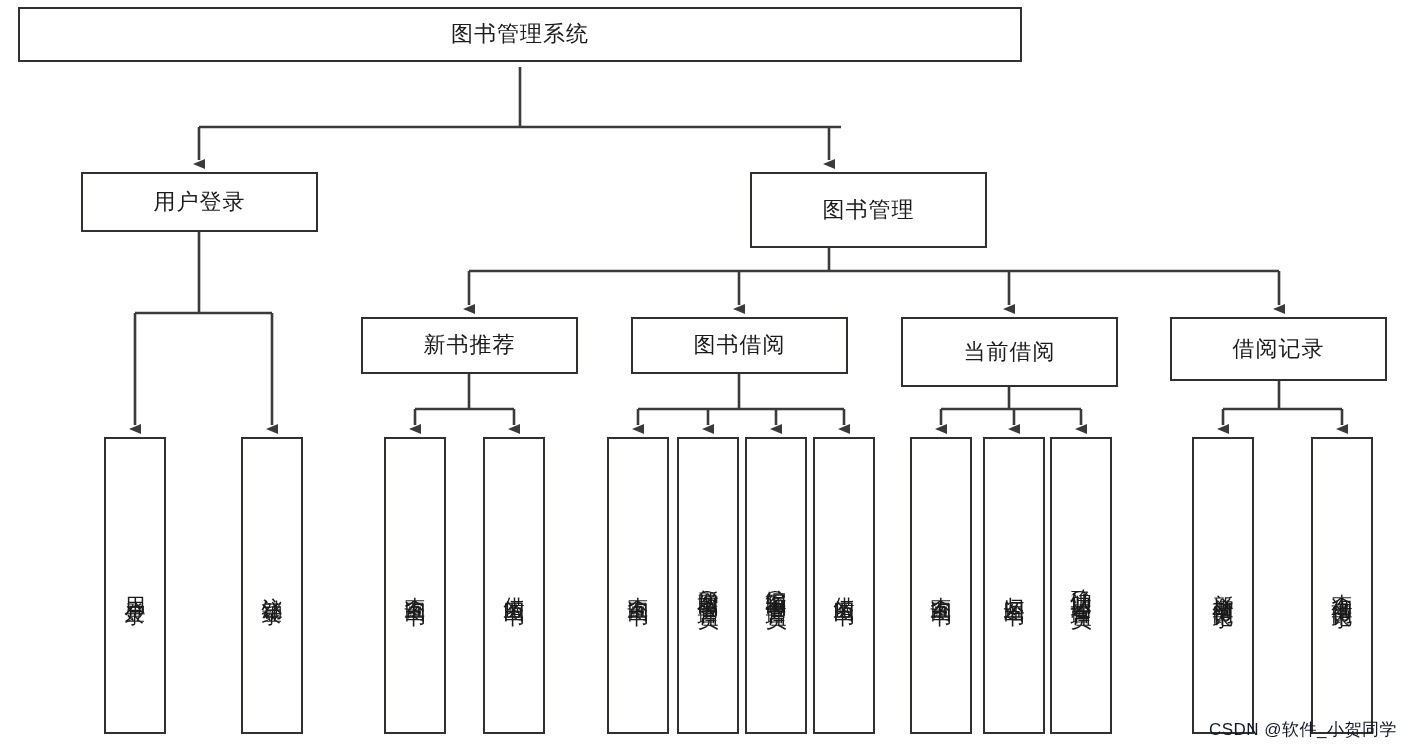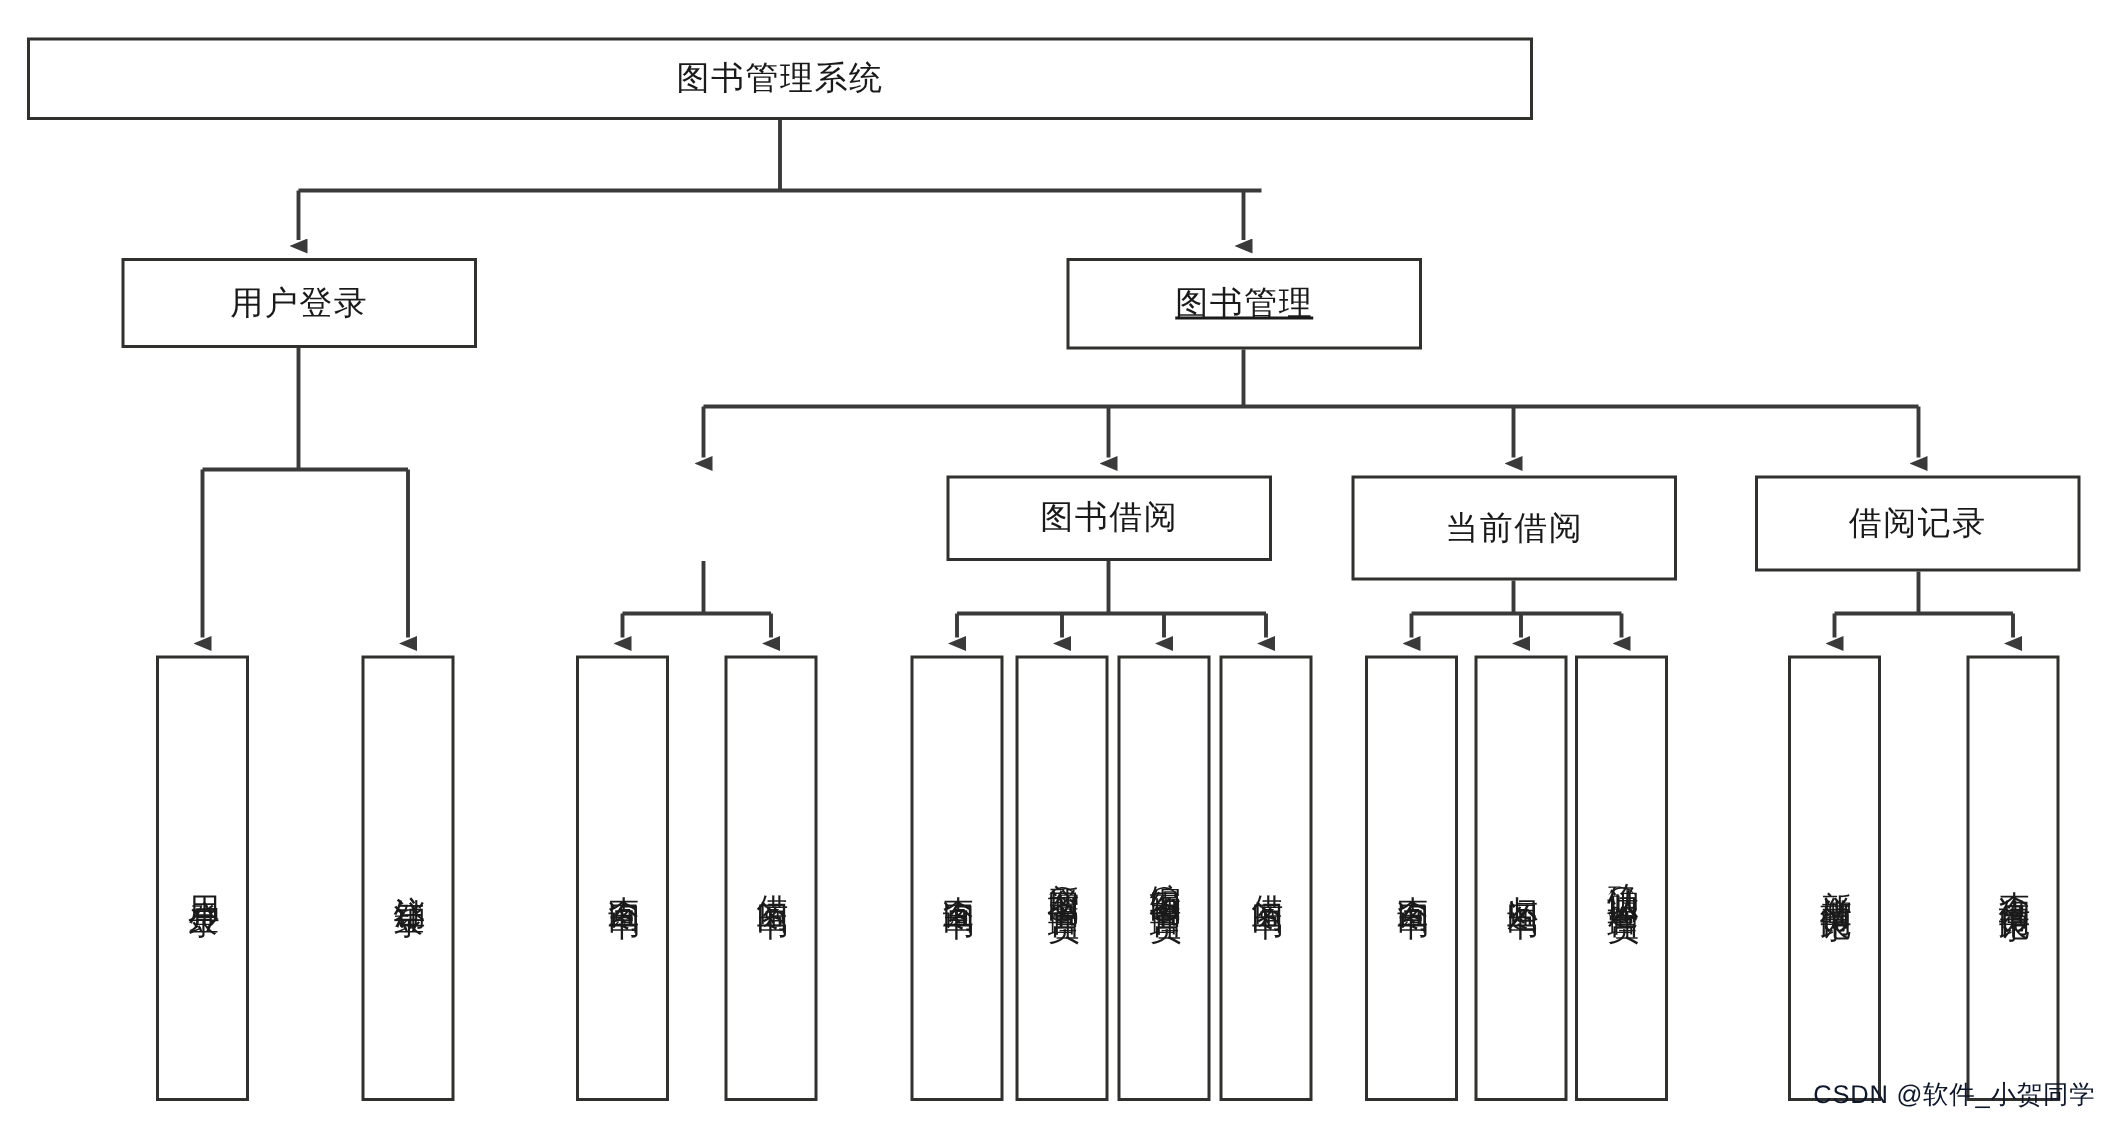--- a/index.html
+++ b/index.html
@@ -118,31 +118,34 @@
       <path d="M1081,409 L1081,425" marker-end="url(#arrow)"></path>
     </g>
     <g stroke="#3a3a3a" stroke-width="2.6" fill="none">
       <path d="M1279,374 L1279,409"></path>
       <path d="M1223,409 L1342,409"></path>
       <path d="M1223,409 L1223,425" marker-end="url(#arrow)"></path>
       <path d="M1342,409 L1342,425" marker-end="url(#arrow)"></path>
     </g>
   </svg>
 
-  <div class="node horiz" style="left:18px; top:25px; width:1004px; height:55px;">
+  <div class="node horiz" style="left:18px; top:7px; width:1004px; height:55px;">
     <span class="node-label">图书管理系统</span>
   </div>
 
   <div class="node horiz" style="left:81px; top:172px; width:237px; height:60px;">
     <span class="node-label">用户登录</span>
   </div>
-  <div class="node horiz" style="left:711px; top:172px; width:237px; height:61px;text-decoration:underline;">
+  <div class="node horiz" style="left:750px; top:172px; width:237px; height:76px;">
     <span class="node-label">图书管理</span>
   </div>
 
+  <div class="node horiz" style="left:361px; top:317px; width:217px; height:57px;">
+    <span class="node-label">新书推荐</span>
+  </div>
   <div class="node horiz" style="left:631px; top:317px; width:217px; height:57px;">
     <span class="node-label">图书借阅</span>
   </div>
   <div class="node horiz" style="left:901px; top:317px; width:217px; height:70px;">
     <span class="node-label">当前借阅</span>
   </div>
   <div class="node horiz" style="left:1170px; top:317px; width:217px; height:64px;">
     <span class="node-label">借阅记录</span>
   </div>
 

